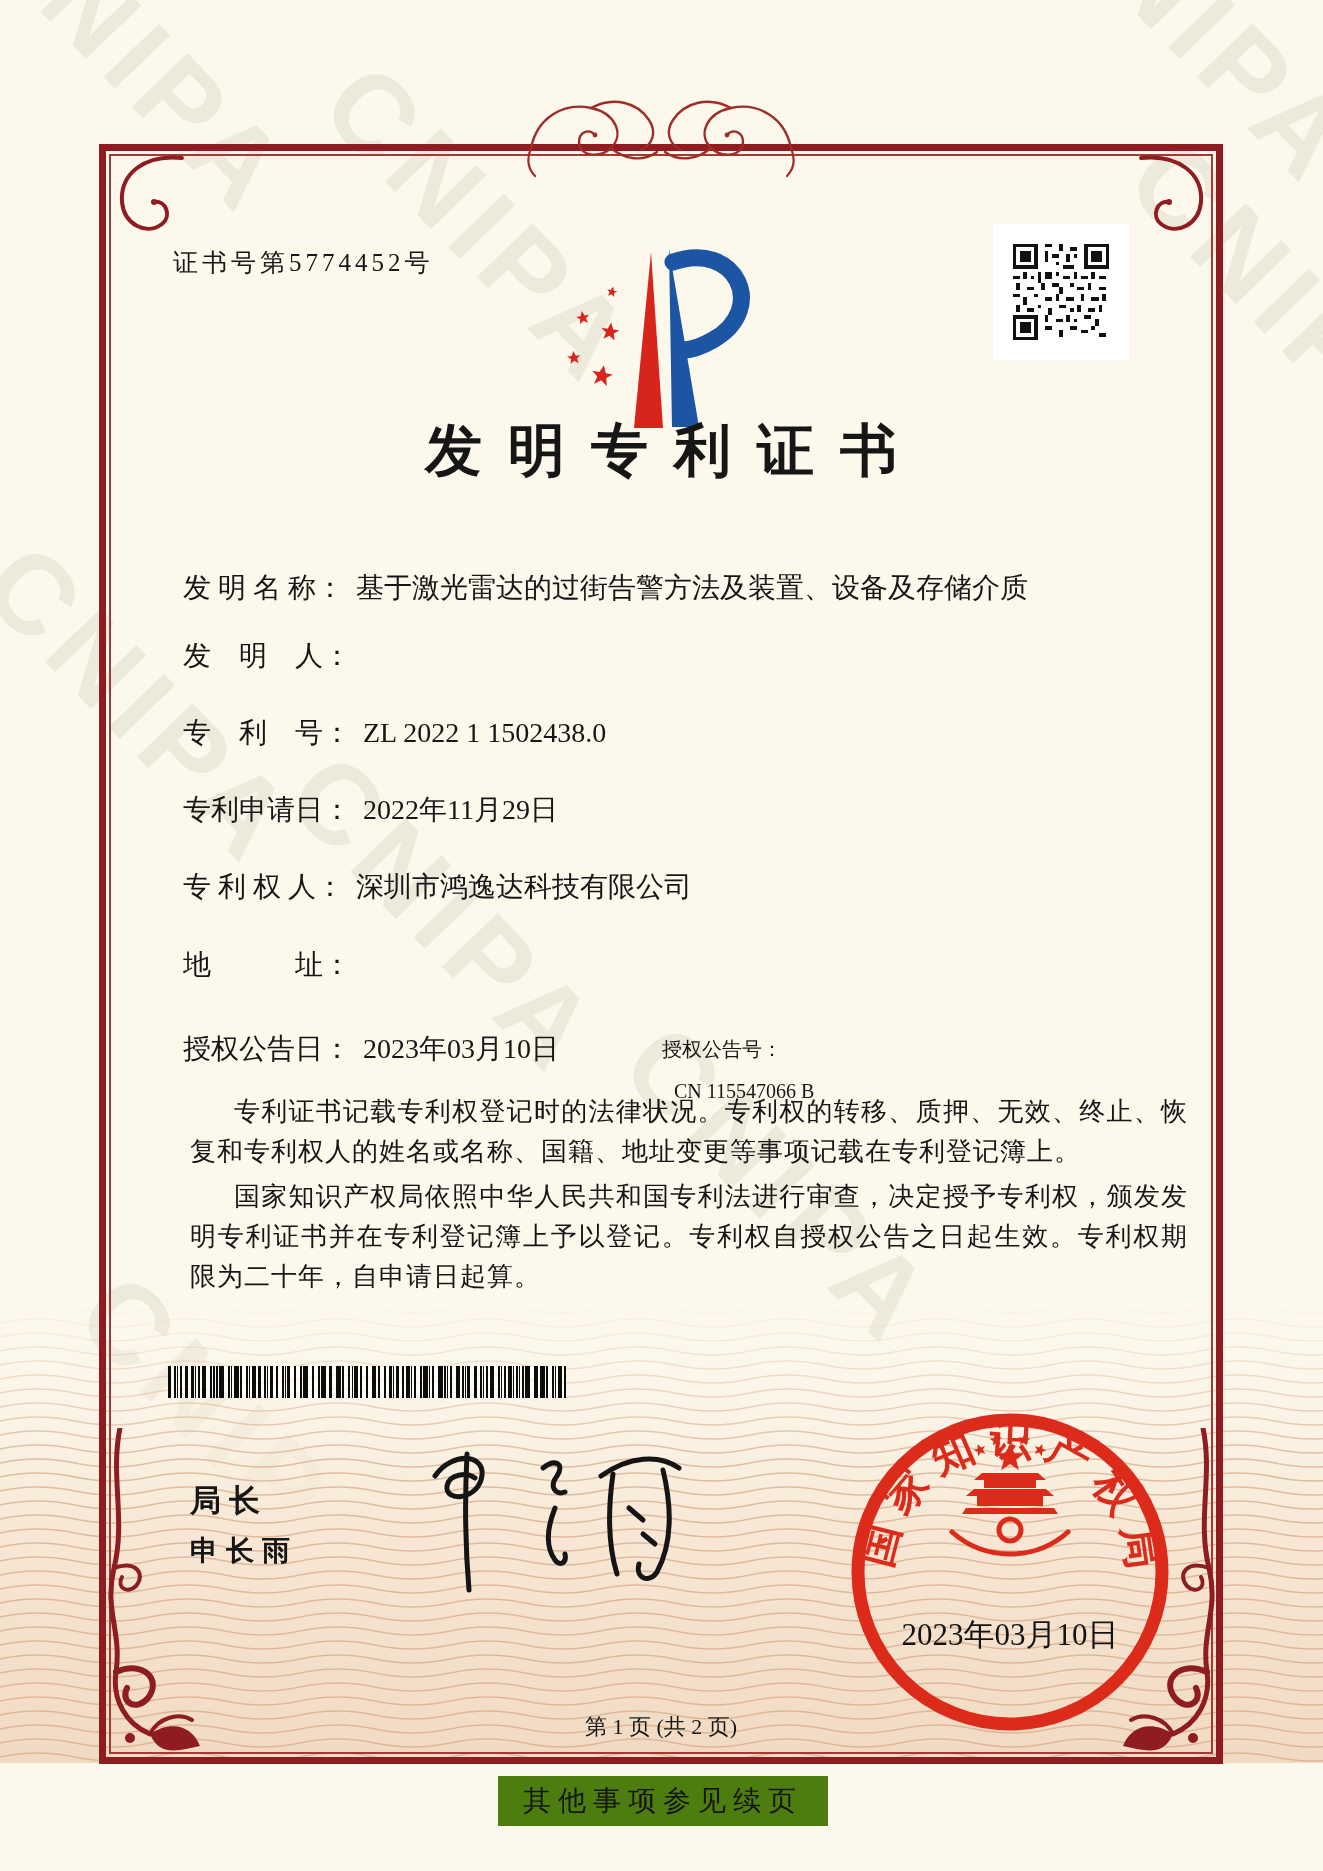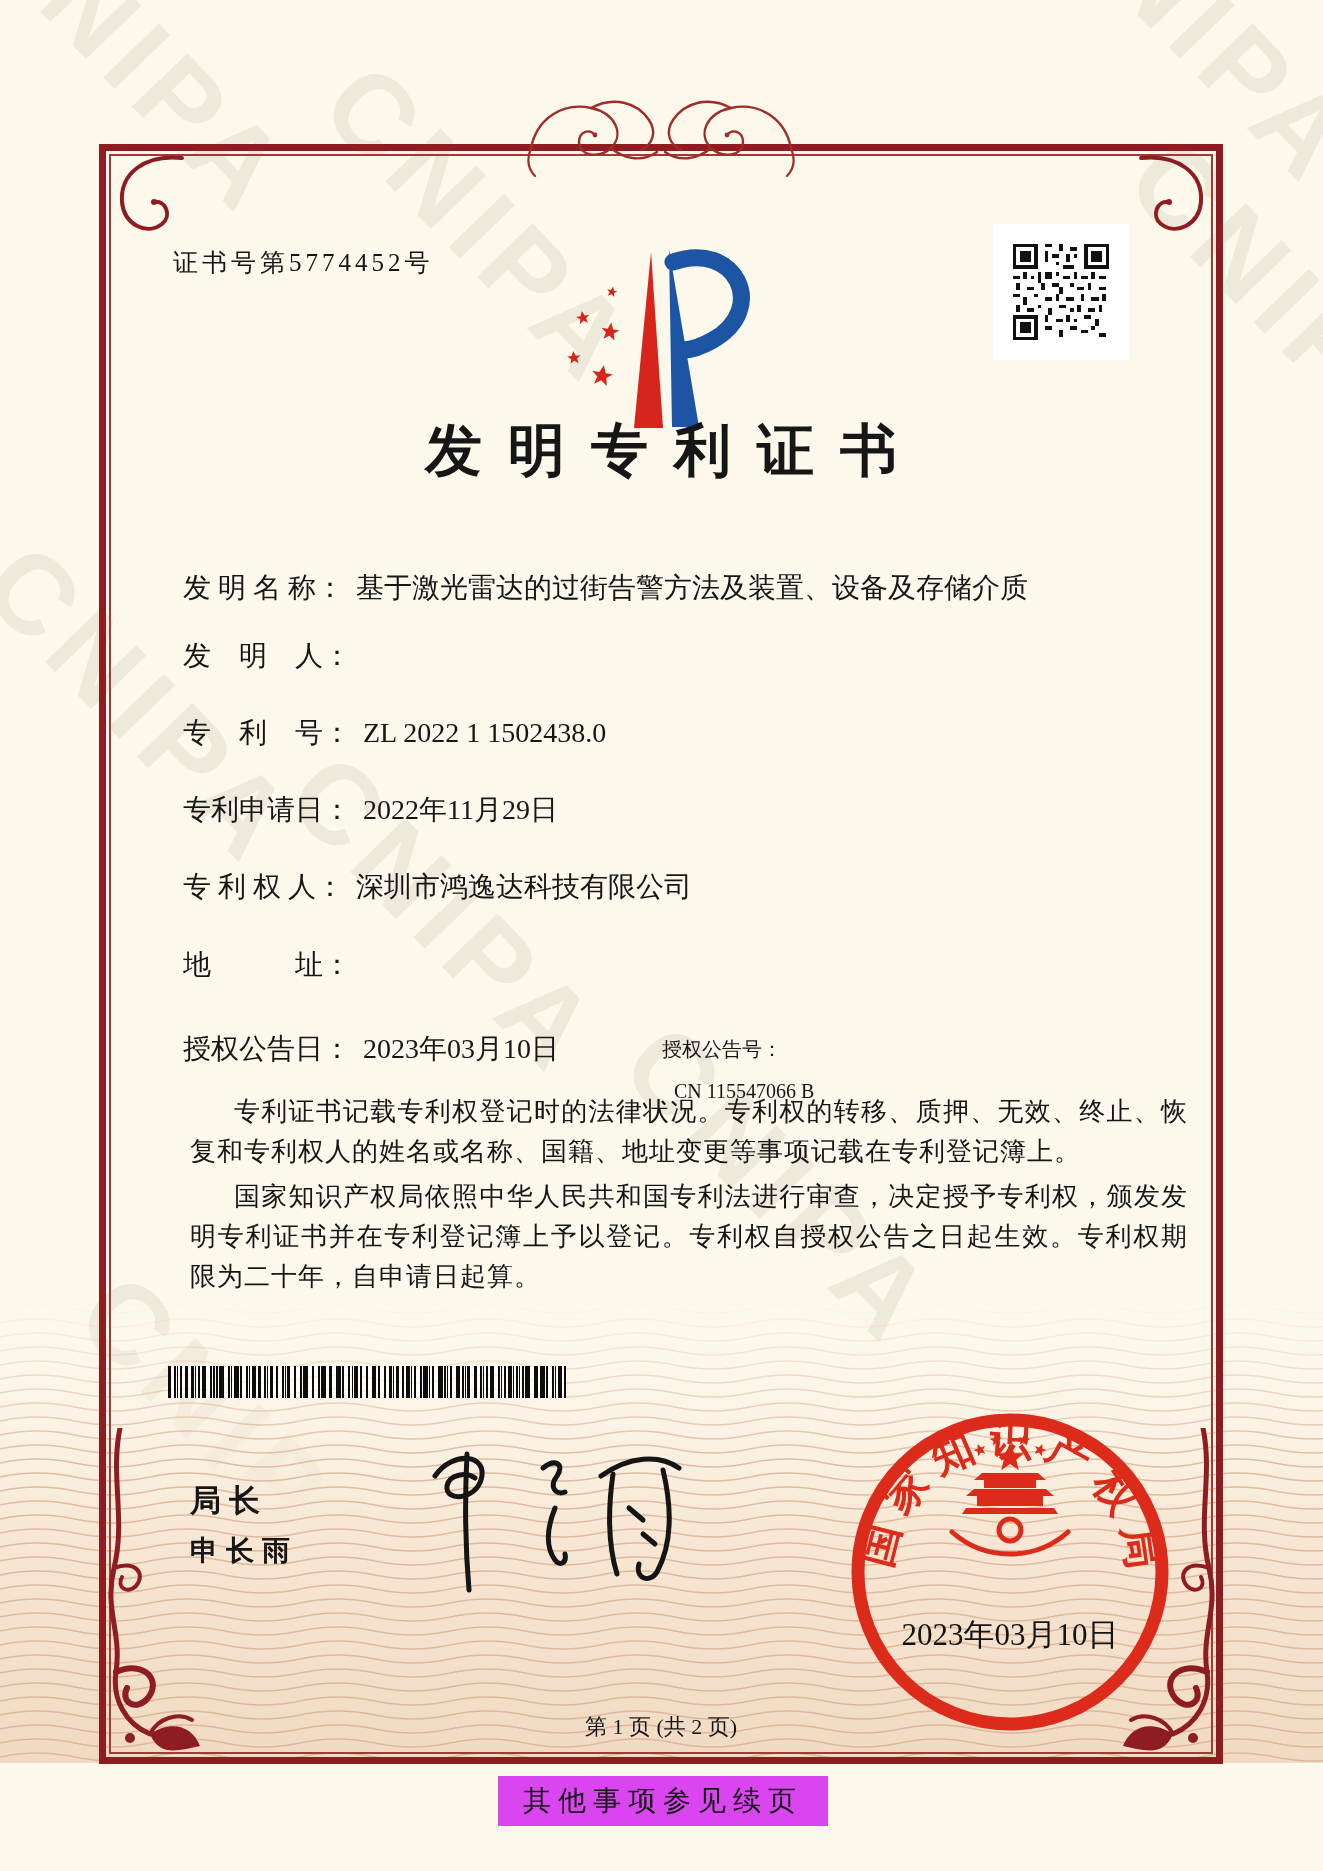--- a/index.html
+++ b/index.html
@@ -35,21 +35,21 @@
         repeating-linear-gradient(90deg,#0c0c0c 0 1px,transparent 1px 9px),
         repeating-linear-gradient(90deg,#0c0c0c 0 3px,transparent 3px 17px),
         repeating-linear-gradient(90deg,#0c0c0c 0 1px,transparent 1px 23px);}
   .signer-title{position:absolute;left:190px;top:1480px;font-family:"Liberation Sans",sans-serif;
       font-weight:600;font-size:31px;letter-spacing:8px;text-align:center;}
   .signer-name{position:absolute;left:190px;top:1532px;font-family:"Liberation Sans",sans-serif;
       font-weight:600;font-size:28px;letter-spacing:8px;}
   .sig{position:absolute;left:405px;top:1424px;width:290px;height:175px;}
   .seal{position:absolute;left:840px;top:1402px;width:340px;height:340px;}
   .pageno{position:absolute;left:461px;top:1712px;width:400px;text-align:center;font-size:22px;}
-  .contbox{position:absolute;left:498px;top:1776px;width:330px;height:50px;background:#d946ef;
+  .contbox{position:absolute;left:498px;top:1776px;width:330px;height:50px;background:#4d7c0f;
       display:flex;align-items:center;justify-content:center;font-size:28px;letter-spacing:7px;}
   .corner-bl{position:absolute;left:94px;top:1428px;width:110px;height:335px;}
   .corner-br{position:absolute;left:1119px;top:1428px;width:110px;height:335px;transform:scaleX(-1);}
   .curl-tl{position:absolute;left:106px;top:152px;width:80px;height:95px;}
   .curl-tr{position:absolute;left:1137px;top:152px;width:80px;height:95px;transform:scaleX(-1);}
 </style>
 </head>
 <body>
 
 <div class="page">

